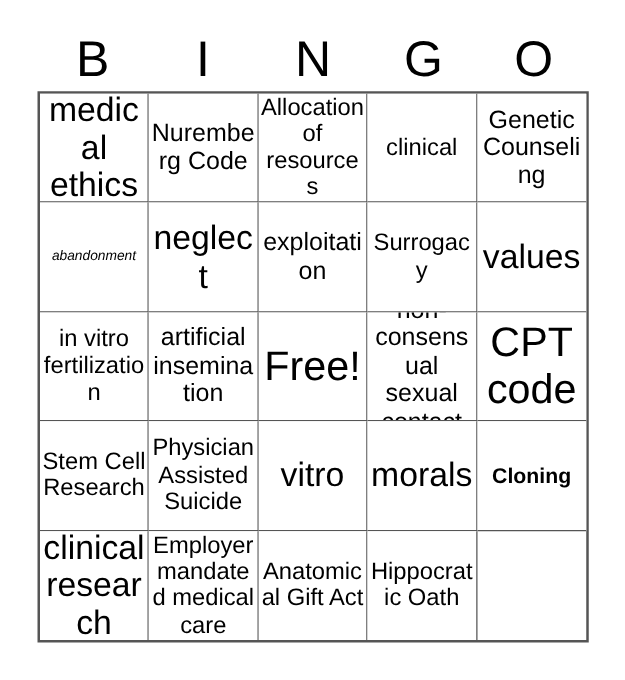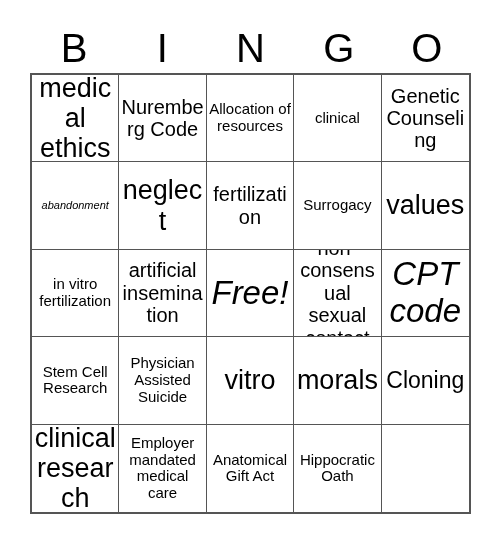--- a/index.html
+++ b/index.html
@@ -78,24 +78,24 @@
 
   .cell-text {
     display: block;
     width: 100%;
     line-height: 1.12;
     word-wrap: break-word;
     color: #000000;
   }
 
   
-  .fs-xxl { font-size: 33px; font-style: italic; }
+  .fs-xxl { font-size: 33px; }
   .fs-xl  { font-size: 27px; }
-  .fs-l   { font-size: 23px; }
-  .fs-m   { font-size: 15px; }
+  .fs-l   { font-size: 17px; font-weight: bold; }
+  .fs-m   { font-size: 19px; }
   .fs-s   { font-size: 20px; }
   .fs-xxs { font-size: 11px; font-style: italic; }
 </style>
 </head>
 <body>
 
 <div class="card">
 
   <div class="header-row">
     <div class="header-cell">B</div>
@@ -123,21 +123,21 @@
         <span class="cell-text fs-s">Genetic Counseling</span>
       </div>
 
     <div class="cell">
         <span class="cell-text fs-xxs">abandonment</span>
       </div>
     <div class="cell">
         <span class="cell-text fs-xl">neglect</span>
       </div>
     <div class="cell">
-        <span class="cell-text fs-s">fertilization</span>
+        <span class="cell-text fs-s">exploitation</span>
       </div>
     <div class="cell">
         <span class="cell-text fs-m">Surrogacy</span>
       </div>
     <div class="cell">
         <span class="cell-text fs-xl">values</span>
       </div>
 
     <div class="cell">
         <span class="cell-text fs-m">in vitro fertilization</span>

